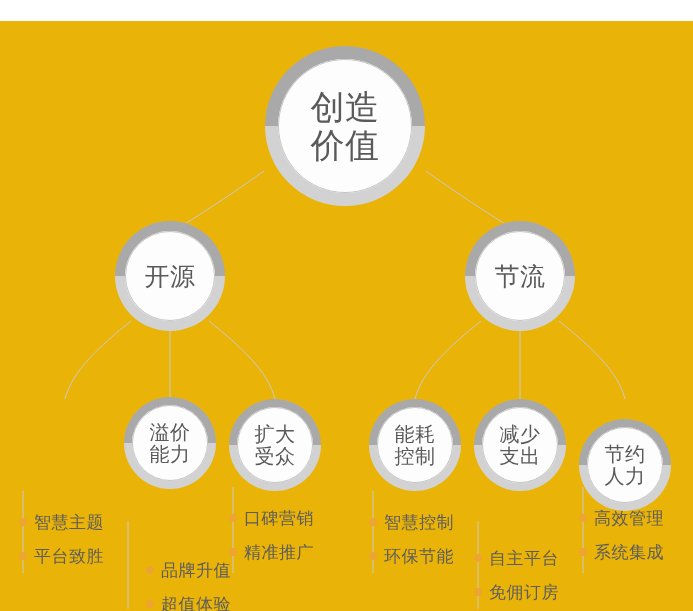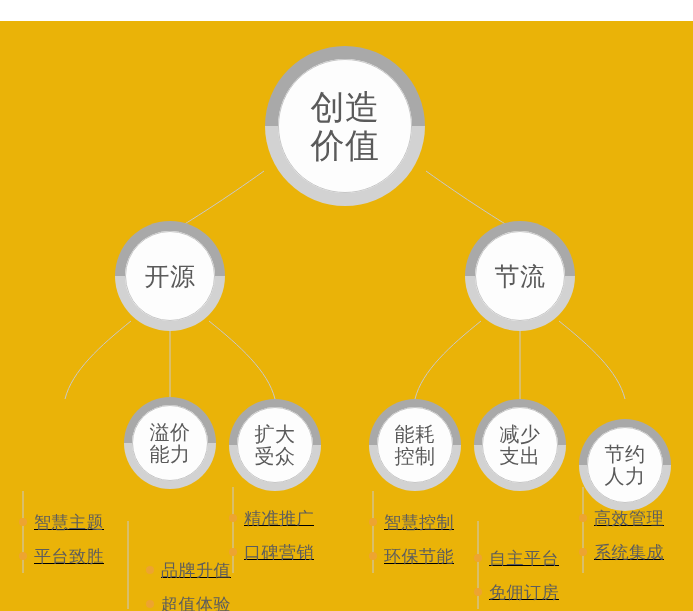--- a/index.html
+++ b/index.html
@@ -82,21 +82,20 @@
   .bullets {
     position: absolute;
     padding-left: 14px;
     box-sizing: border-box;
   }
   .bullet-row {
     display: flex;
     align-items: center;
     height: 34px;
     white-space: nowrap;
-    text-decoration: underline;
   }
   .dot {
     width: 8px;
     height: 8px;
     border-radius: 50%;
     background: #eda430;
     margin-left: -18px;
     margin-right: 7px;
     flex: 0 0 auto;
   }
@@ -223,26 +222,26 @@
     </div>
     <div class="bullet-row">
       <span class="dot"></span>
       <span class="btext">超值体验</span>
     </div>
   </div>
 
   <div class="bullets" style="left:233px; top:480px;">
     <div class="bullet-row">
       <span class="dot"></span>
+      <span class="btext">口碑营销</span>
+    </div>
+    <div class="bullet-row">
+      <span class="dot"></span>
       <span class="btext">精准推广</span>
     </div>
-    <div class="bullet-row">
-      <span class="dot"></span>
-      <span class="btext">口碑营销</span>
-    </div>
   </div>
 
   <div class="bullets" style="left:373px; top:484px;">
     <div class="bullet-row">
       <span class="dot"></span>
       <span class="btext">智慧控制</span>
     </div>
     <div class="bullet-row">
       <span class="dot"></span>
       <span class="btext">环保节能</span>

